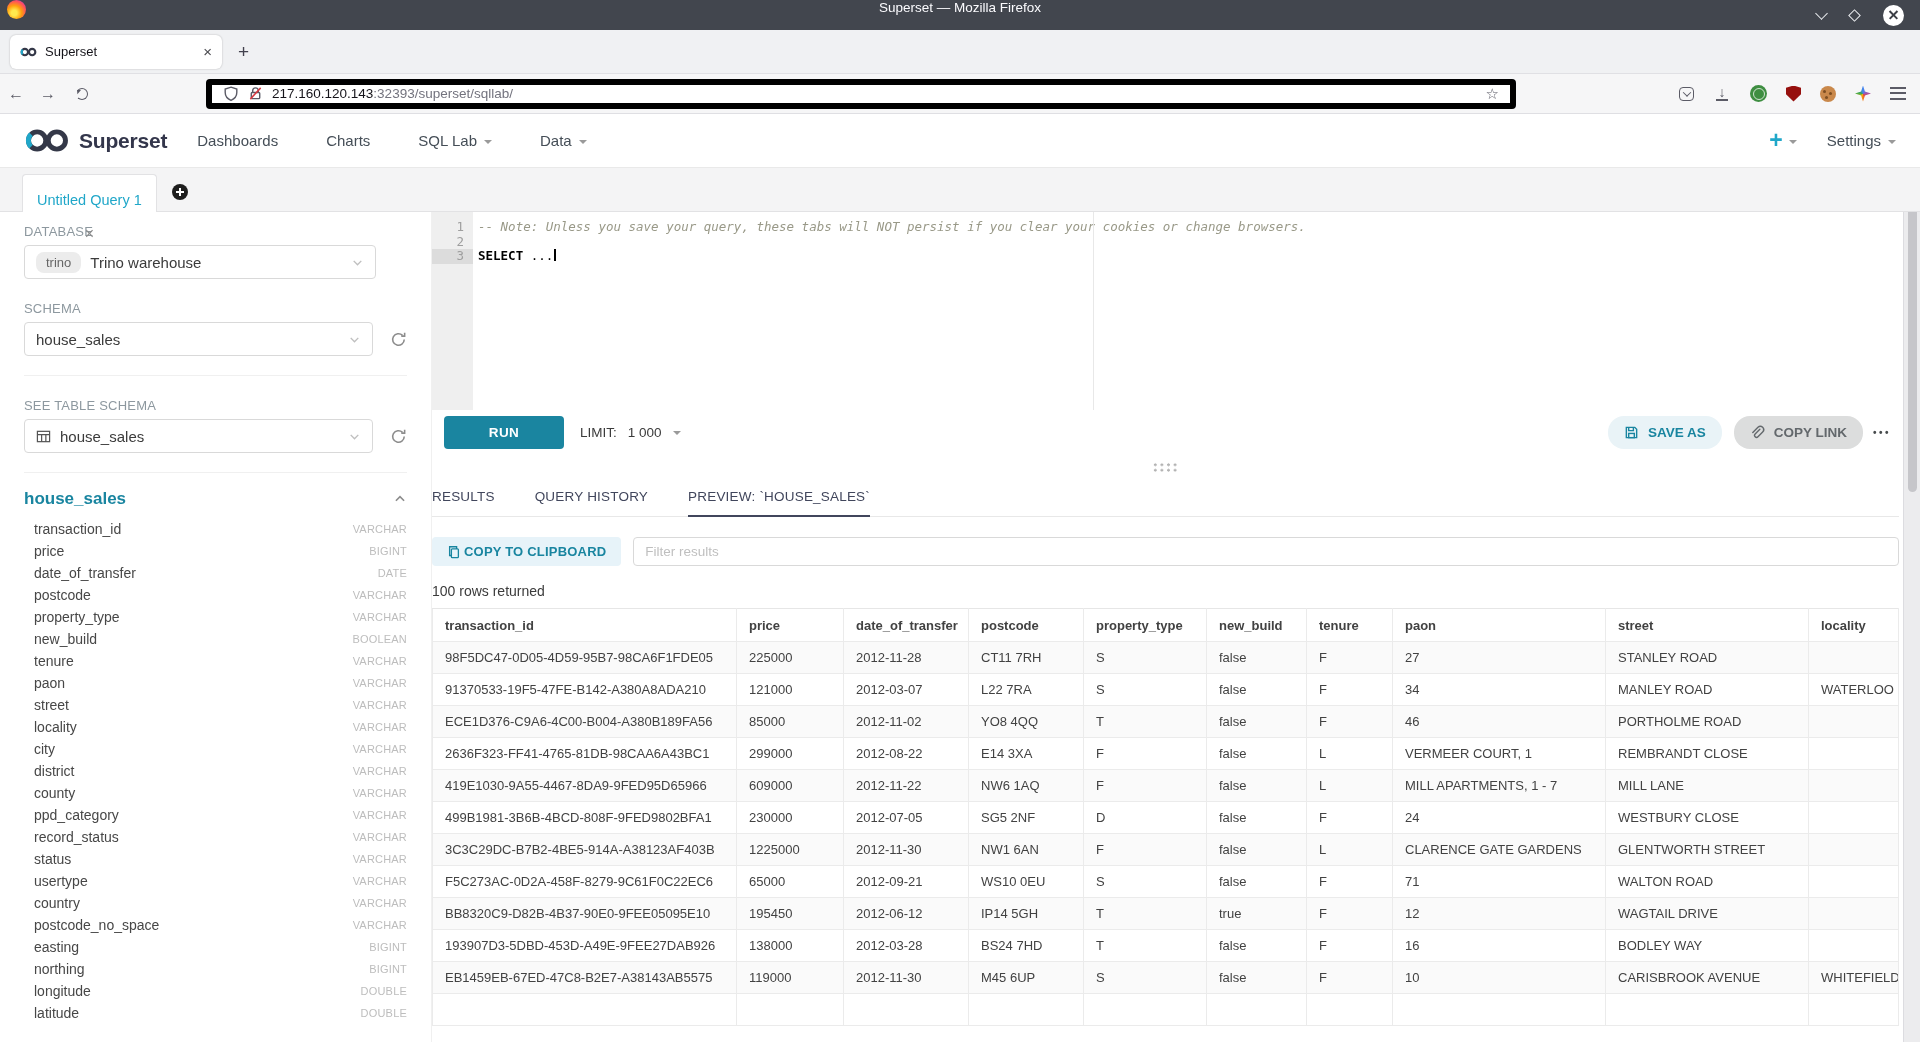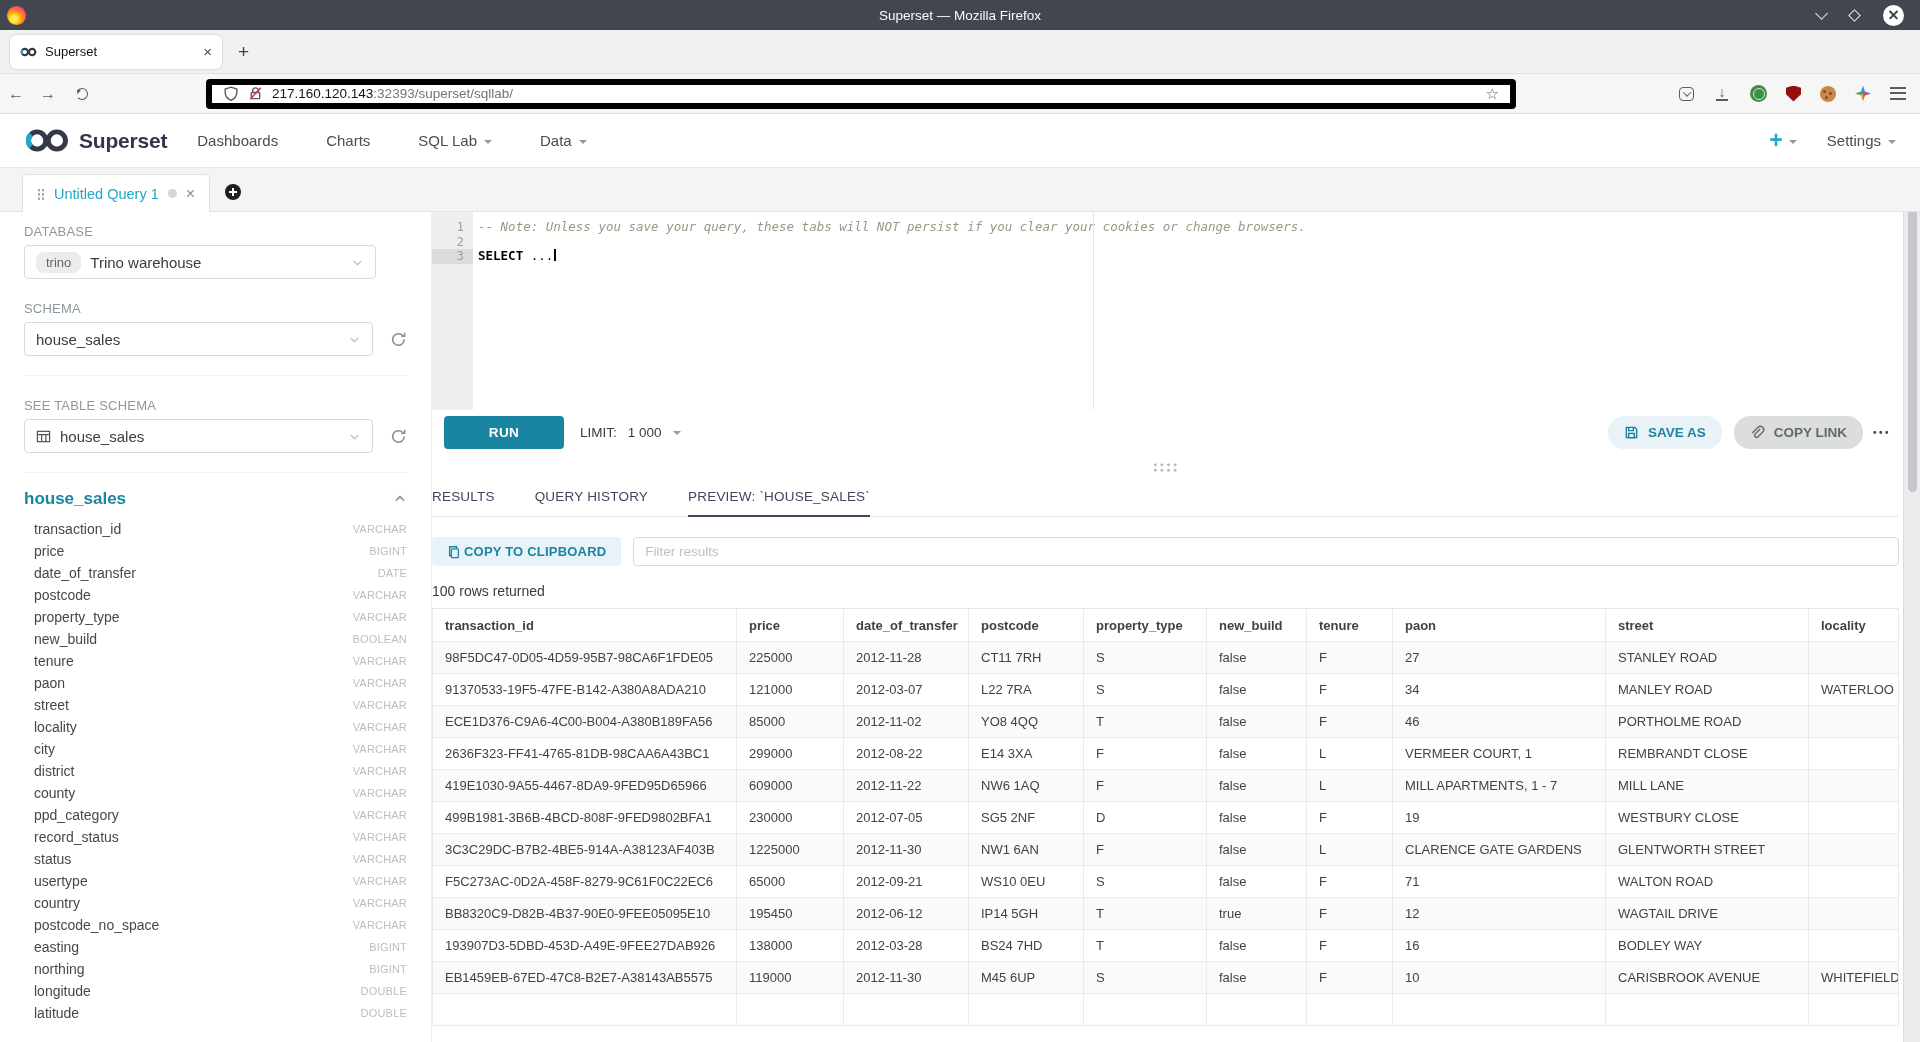--- a/index.html
+++ b/index.html
@@ -1,21 +1,21 @@
 <!DOCTYPE html>
 <html><head>
 <meta charset="utf-8">
 <style>
   * { margin:0; padding:0; box-sizing:border-box; }
   html,body { width:1920px; height:1042px; overflow:hidden; background:#fff;
               font-family:"Liberation Sans", sans-serif; }
   .screen { width:1920px; height:1042px; position:relative; background:#fff; overflow:hidden; }
 
   
-  .titlebar { height:30px; background:#42464e; display:flex; align-items:center; position:relative; }
+  .titlebar { height:30px; background:#42464e; display:flex; position:relative; }
   .ff-logo { width:19px; height:19px; margin-left:7px; border-radius:50%;
     background:radial-gradient(circle at 38% 68%, #ffe94d 0 16%, #ff9f0e 42%, #ff4f5e 68%, #b833e1 92%); }
   .win-title { position:absolute; left:0; right:0; text-align:center; font-size:13.5px; color:#fbfbfe; }
   .win-controls { margin-left:auto; display:flex; align-items:center; gap:24px; margin-right:16px; z-index:2; }
   .wc-min { width:9px; height:9px; border-right:1.7px solid #eceef1; border-bottom:1.7px solid #eceef1;
             transform:rotate(45deg); margin-top:-4px; }
   .wc-max { width:9px; height:9px; border:1.7px solid #eceef1; transform:rotate(45deg); }
   .wc-close { width:21px; height:21px; background:#fff; border-radius:50%; position:relative; }
   .wc-close::before, .wc-close::after { content:""; position:absolute; left:5px; right:5px; top:9.5px;
     height:1.8px; background:#3c3f46; }
@@ -74,21 +74,21 @@
   .nav-right { margin-left:auto; display:flex; align-items:center; gap:30px; }
   .plus-btn { display:flex; align-items:center; gap:6px; }
   .plus-glyph { color:#20a7c9; font-size:23px; font-weight:bold; line-height:1; }
   .settings-btn { display:flex; align-items:center; gap:7px; font-size:15px; color:#454e57; }
 
   
   .tabstrip { height:44px; background:#f4f4f5; border-bottom:1px solid #e2e2e4; display:flex;
     align-items:flex-end; padding-left:22px; position:relative; z-index:1; }
   .qtab { height:38px; background:#fff; border:1px solid #e2e2e4; border-bottom:none;
     border-radius:4px 4px 0 0; margin-bottom:-1px; display:flex; align-items:center; gap:9px;
-    padding:0 14px; position:relative; z-index:2; background-clip:padding-box; }
+    padding:8px 14px; position:relative; z-index:2; background-clip:padding-box;flex-direction:column; }
   .drag-dots-v { width:8px; height:12px;
     background:radial-gradient(circle,#a9a9a9 1.1px,transparent 1.3px); background-size:4px 4.3px; }
   .qtab-title { color:#20a7c9; font-size:14.5px; }
   .qtab-dot { width:9px; height:9px; border-radius:50%; background:#d6d6d6; }
   .qtab-close { color:#8c8c8c; font-size:16px; line-height:1; }
   .add-tab { width:46px; height:38px; display:flex; align-items:center; justify-content:center; }
   .add-circle { width:16px; height:16px; border-radius:50%; background:#1e1e1e; position:relative; }
   .add-circle::before, .add-circle::after { content:""; position:absolute; background:#fff; }
   .add-circle::before { left:4px; right:4px; top:7.2px; height:1.8px; }
   .add-circle::after { top:4px; bottom:4px; left:7.2px; width:1.8px; }
@@ -594,21 +594,21 @@
                 <td></td>
               </tr>
               <tr>
                 <td>499B1981-3B6B-4BCD-808F-9FED9802BFA1</td>
                 <td>230000</td>
                 <td>2012-07-05</td>
                 <td>SG5 2NF</td>
                 <td>D</td>
                 <td>false</td>
                 <td>F</td>
-                <td>19</td>
+                <td>24</td>
                 <td>WESTBURY CLOSE</td>
                 <td></td>
               </tr>
               <tr>
                 <td>3C3C29DC-B7B2-4BE5-914A-A38123AF403B</td>
                 <td>1225000</td>
                 <td>2012-11-30</td>
                 <td>NW1 6AN</td>
                 <td>F</td>
                 <td>false</td>

